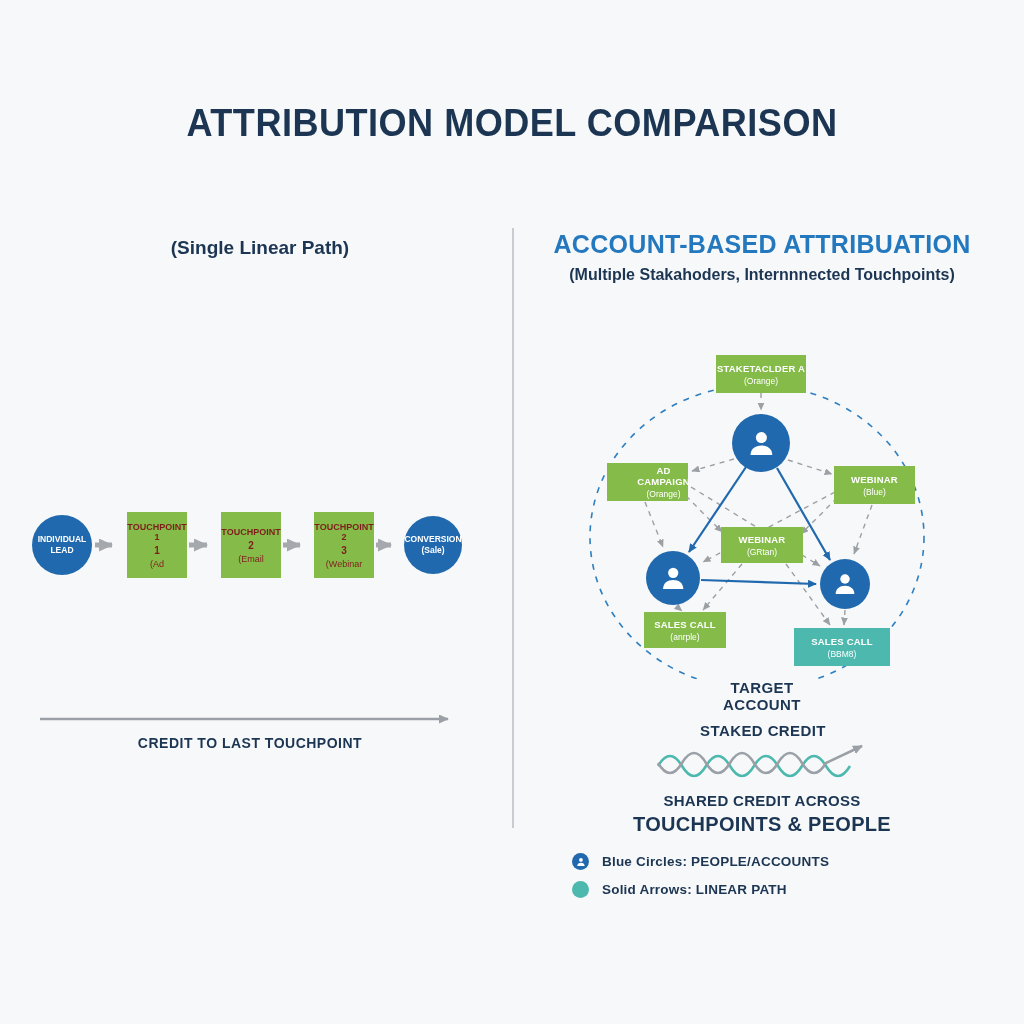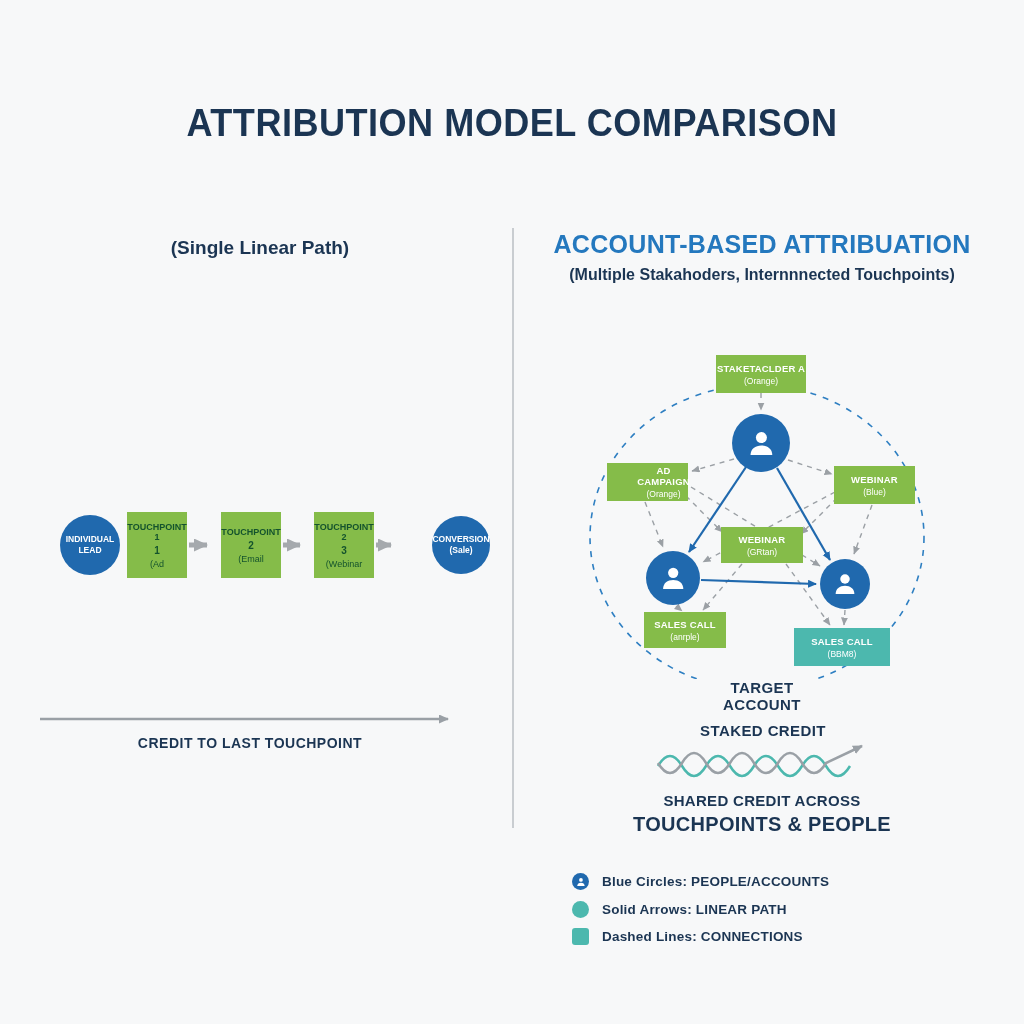--- a/index.html
+++ b/index.html
@@ -15,45 +15,45 @@
   .left-head { left:40px; top:230px; width:440px; }
   .right-head { left:530px; top:230px; width:464px; }
   .heading { font-weight:bold; color:#2478be; font-size:25px; letter-spacing:.3px; }
   .subheading { font-weight:bold; color:#1b3553; font-size:19px; margin-top:7px; }
   .right-head .subheading { font-size:16px; }
 
   svg.layer { position:absolute; left:0; top:0; pointer-events:none; }
 
   .node-circle { position:absolute; border-radius:50%; background:#2069ae; color:#fff;
                  display:flex; flex-direction:column; align-items:center; justify-content:center;
-                 text-align:center; font-weight:bold; line-height:1.25;margin-left:28px; }
+                 text-align:center; font-weight:bold; line-height:1.25; }
   .flow-circle { font-size:8.5px; }
   .node-circle span { display:block; }
 
-  .flow-box { position:absolute; background:#85bc49; color:#14532d; text-align:center;
+  .flow-box { position:absolute; background:#85bc49; color:#7f1d1d; text-align:center;
               display:flex; flex-direction:column; align-items:center; justify-content:center;
               gap:3px; }
   .flow-box .l1 { font-size:9px; font-weight:bold; }
   .flow-box .l2 { font-size:10px; font-weight:bold; }
   .flow-box .l3 { font-size:9px; font-weight:normal; }
 
   .net-box { position:absolute; background:#85bc49; color:#fff; text-align:center;
              display:flex; flex-direction:column; align-items:center; justify-content:center; gap:2px; }
   .net-box.teal { background:#4cb8ae; }
   .net-box .l1 { font-size:9.5px; font-weight:bold; letter-spacing:.2px; }
   .net-box .l2 { font-size:8.5px; font-weight:normal; }
 
   .person-circle { position:absolute; border-radius:50%; background:#2069ae;
                    display:flex; align-items:center; justify-content:center; }
   .person-circle svg { width:60%; height:60%; }
 
   .label { position:absolute; font-weight:bold; color:#1b3553; text-align:center; }
   .target-label { font-size:15px; letter-spacing:.4px; background:#f7f8f9; padding:0 8px; }
 
-  .legend { position:absolute; left:572px; top:868px;text-align:center; }
+  .legend { position:absolute; left:572px; top:848px;text-align:center; }
   .legend-row { display:flex; align-items:center; gap:13px; height:27.5px; }
   .legend-icon { width:17px; height:17px; flex:0 0 17px; display:flex; align-items:center; justify-content:center; }
   .icon-person { background:#2069ae; border-radius:50%; }
   .icon-person svg { width:70%; height:70%; }
   .icon-green-square { background:#85bc49; border-radius:4px; }
   .icon-teal-circle { background:#4cb8ae; border-radius:50%; }
   .icon-teal-square { background:#4cb8ae; border-radius:3px; }
   .legend-label { font-size:13.5px; font-weight:bold; color:#1b3553; letter-spacing:.2px; }
 </style>
 </head>
@@ -220,19 +220,15 @@
             <circle cx="12" cy="8" r="3.8" fill="#fff"></circle>
             <path d="M4.5 20 c0-4.2 3.3-6.6 7.5-6.6 s7.5 2.4 7.5 6.6 z" fill="#fff"></path>
           </svg>
       </span>
       <span class="legend-label">Blue Circles: PEOPLE/ACCOUNTS</span>
     </div>
     <div class="legend-row">
       <span class="legend-icon icon-teal-circle"></span>
       <span class="legend-label">Solid Arrows: LINEAR PATH</span>
     </div>
-    <div class="legend-row">
-      <span class="legend-icon icon-teal-square"></span>
-      <span class="legend-label">Dashed Lines: CONNECTIONS</span>
-    </div>
   </div>
 
 </div>
 
 </body></html>

